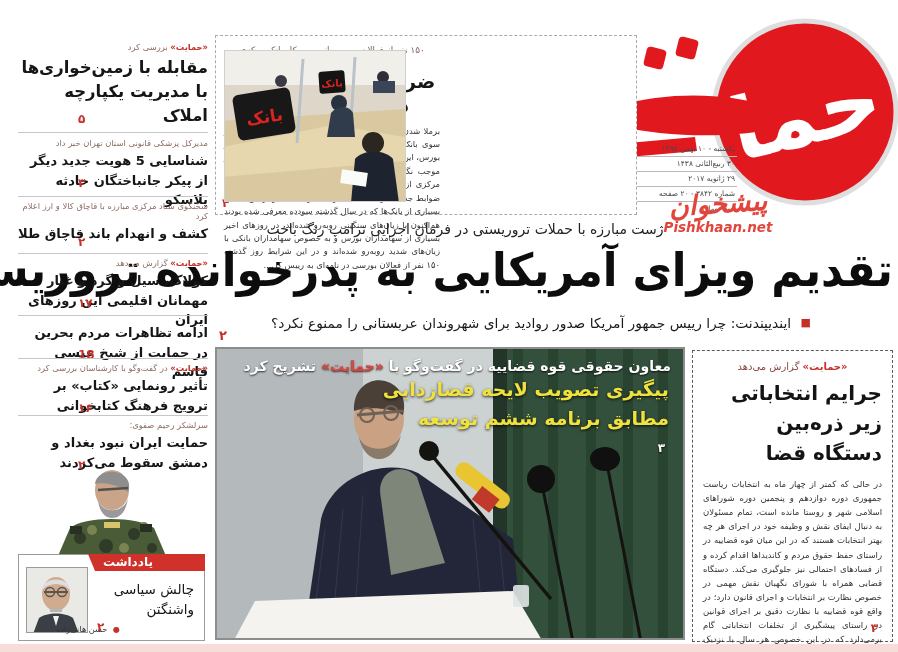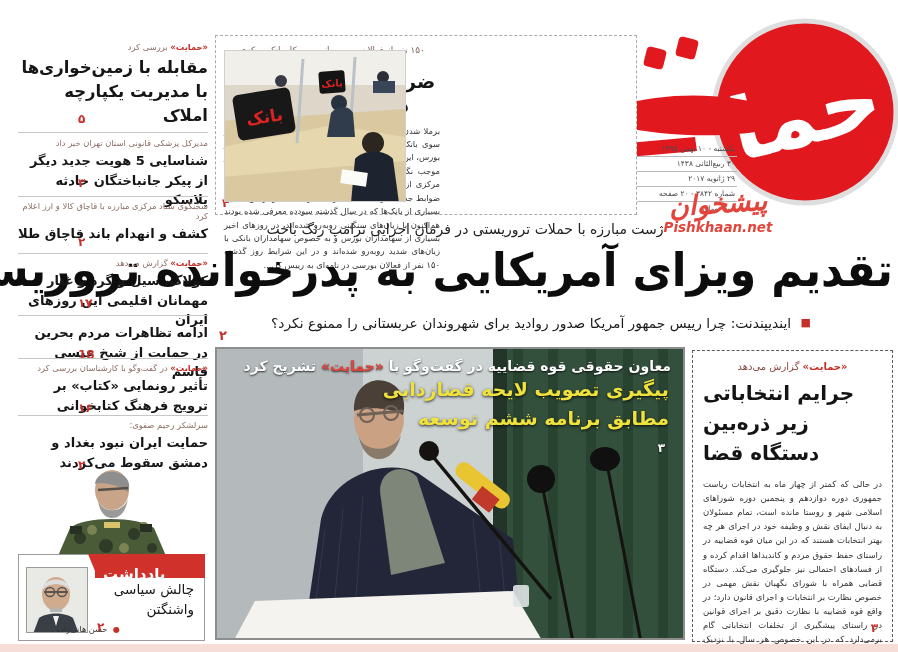--- a/index.html
+++ b/index.html
@@ -35,40 +35,40 @@
   .speaker-box{position:absolute;left:215px;top:347px;width:470px;height:293px;border:2px solid #8d8d8d;overflow:hidden;background:#9aa0a2;}
   .sp-kicker{position:absolute;top:9px;right:12px;font-size:14px;font-weight:bold;color:#fff;text-shadow:0 1px 2px rgba(0,0,0,.8);}
   .sp-kicker .brand{color:#e2453c;}
   .sp-title{position:absolute;top:26px;right:14px;width:300px;text-align:right;font-size:19px;font-weight:bold;color:#f0e23c;line-height:1.55;text-shadow:0 1px 3px rgba(0,0,0,.85);}
   .sp-page{position:absolute;top:92px;right:18px;color:#fff;font-weight:bold;font-size:12px;text-shadow:0 1px 2px rgba(0,0,0,.8);}
 
   
   .court-box{position:absolute;left:692px;top:350px;width:201px;height:292px;border:1px dashed #5a5a5a;background:#fff;padding:8px 10px;}
   .court-kicker{font-size:10px;text-align:center;color:#8a4a42;margin-top:2px;}
   .court-kicker .brand{color:#c5302a;font-weight:bold;}
-  .court-title{font-size:20px;font-weight:bold;color:#141414;text-align:left;line-height:1.5;margin-top:6px;}
+  .court-title{font-size:20px;font-weight:bold;color:#141414;text-align:right;line-height:1.5;margin-top:6px;}
   .court-body{font-size:8.5px;color:#333;text-align:justify;line-height:1.66;margin-top:9px;}
   .court-page{position:absolute;right:14px;bottom:6px;color:#c5302a;font-weight:bold;font-size:12px;}
 
   
   .sidebar{position:absolute;left:18px;top:38px;width:190px;height:600px;}
   .sb-item{position:absolute;right:0;width:190px;}
   .sb-kicker{font-size:8.4px;color:#8d6e64;text-align:right;}
   .sb-kicker .brand{color:#c5302a;font-weight:bold;}
   .sb-title{font-weight:bold;color:#161616;text-align:right;}
   .sb-title.big{font-size:16.5px;line-height:1.45;margin-top:4px;}
   .sb-title.med{font-size:13px;line-height:1.5;margin-top:3px;}
   .sb-page{position:absolute;left:60px;bottom:0;color:#c5302a;font-weight:bold;font-size:12px;}
   .sb-sep{position:absolute;right:0;width:190px;border-top:1px solid #c6c6c6;}
 
   .military-photo{position:absolute;left:40px;top:468px;width:140px;height:88px;}
 
   
   .note-box{position:absolute;left:18px;top:554px;width:187px;height:87px;border:1px solid #9b9b9b;background:#fff;}
-  .note-tab{position:absolute;top:-1px;right:-1px;width:110px;height:17px;background:#d0312a;color:#fff;font-size:15px;font-weight:bold;text-align:left;line-height:17px;padding:12px 8px;}
+  .note-tab{position:absolute;top:-1px;right:-1px;width:110px;height:17px;background:#d0312a;color:#fff;font-size:12px;font-weight:bold;text-align:left;line-height:17px;padding:0 8px;}
   .note-tab:after{content:"";position:absolute;left:-7px;top:0;border-top:17px solid #d0312a;border-left:7px solid transparent;}
   .note-portrait{position:absolute;right:auto;left:7px;top:12px;width:62px;height:66px;border:1px solid #9b9b9b;overflow:hidden;}
   .note-title{position:absolute;right:10px;top:24px;width:100px;font-size:13.5px;font-weight:normal;color:#161616;text-align:right;line-height:1.5;}
   .note-author{position:absolute;right:84px;bottom:6px;font-size:8.2px;color:#333;white-space:nowrap;}
   .note-author .dot{color:#c5302a;font-size:8px;margin-left:3px;}
   .note-page{position:absolute;left:78px;bottom:6px;color:#c5302a;font-weight:bold;font-size:12px;}
 
   .bottom-strip{position:absolute;left:0;right:0;top:644px;height:8px;background:#f6ddd8;}
 </style>
 </head>

